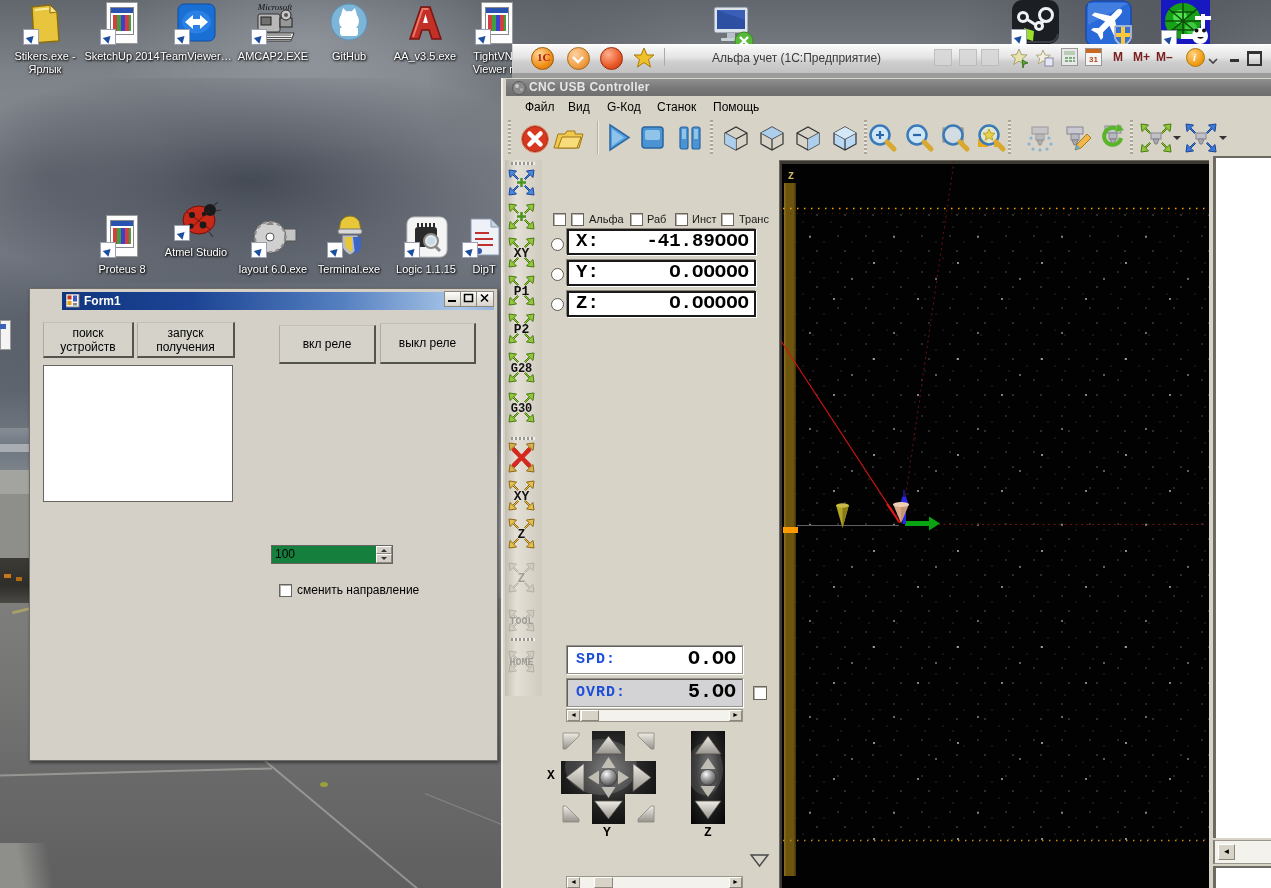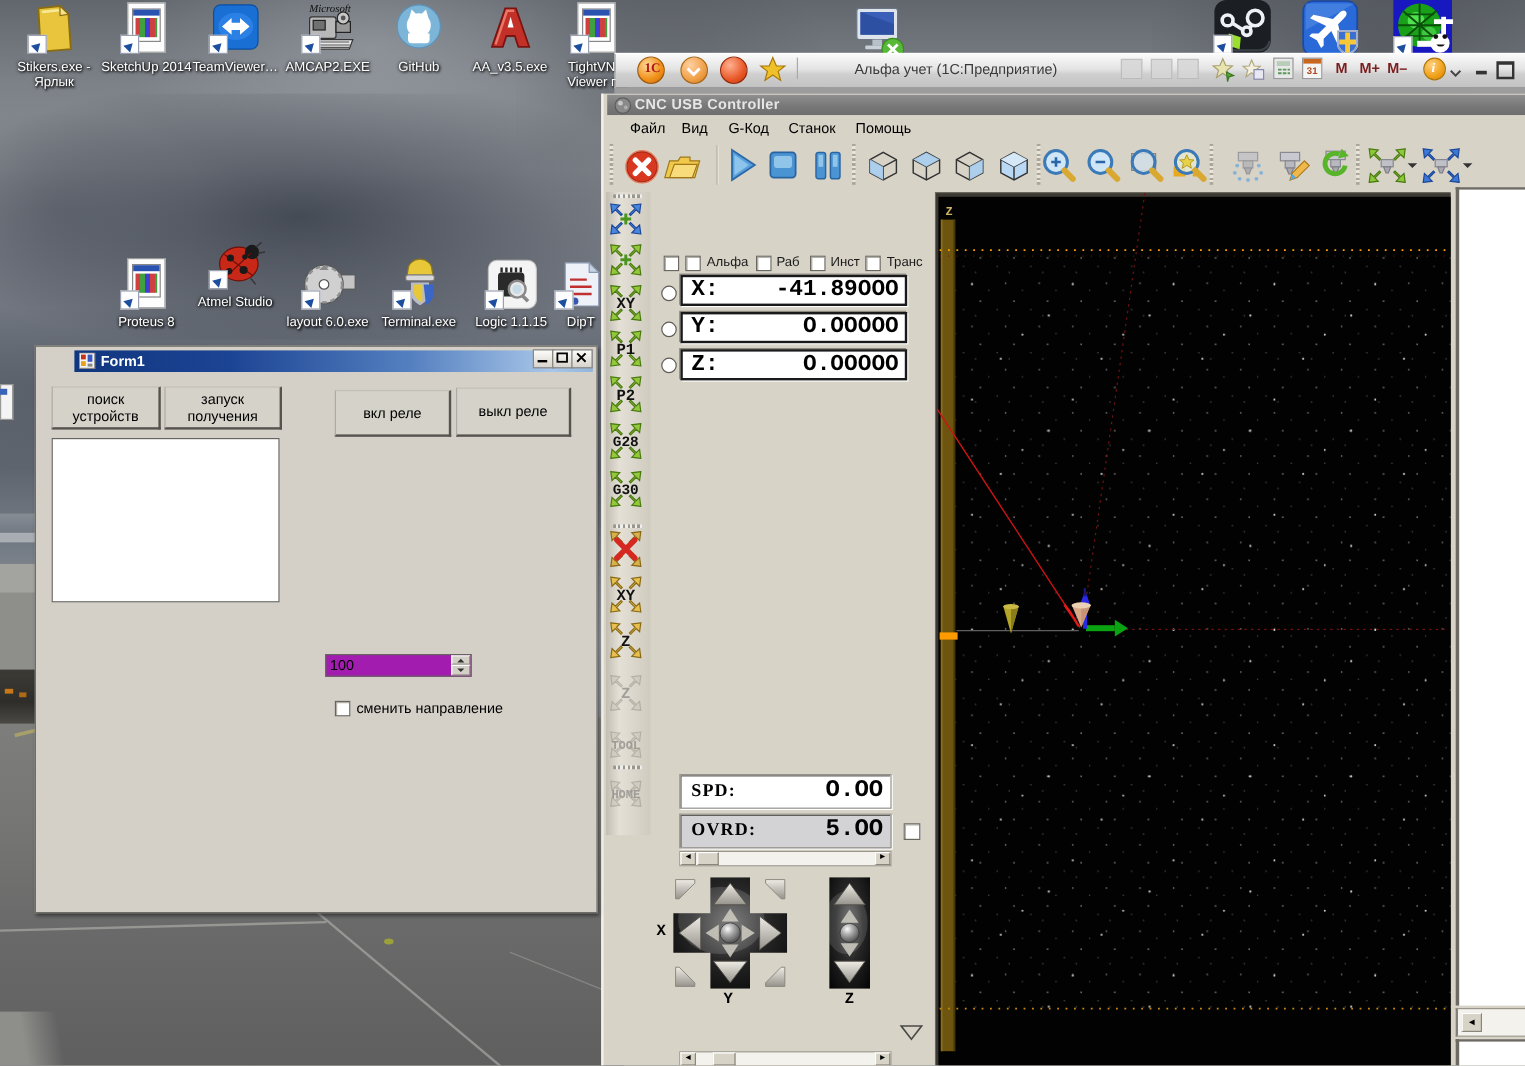--- a/index.html
+++ b/index.html
@@ -64,21 +64,21 @@
  display:flex;align-items:center;justify-content:center;color:#8a8a8a;}
 #tabs .tab.on{color:#fff;}
 #tabs .tdiv{position:absolute;top:3px;width:1px;height:21px;background:#555;box-shadow:1px 0 0 #222;}
 .cb{position:absolute;width:11px;height:11px;background:#fff;border:1px solid #6a675f;box-shadow:inset 1px 1px 0 #b4b0a8;}
 .cblbl{position:absolute;font-size:11px;color:#1a1a1a;}
 .radio{position:absolute;width:11px;height:11px;border-radius:50%;background:#fff;border:1px solid #5f5c55;}
 .coord{position:absolute;left:64px;width:185px;height:22px;background:#fff;border:2px solid #1a1a1a;box-shadow:1px 1px 0 #fff, -1px -1px 0 #8a867c;}
 .coord .ax{position:absolute;left:7px;top:-1px;font-family:"Liberation Mono",monospace;font-weight:bold;font-size:19px;color:#000;}
 .coord .val{position:absolute;right:5px;top:-1px;font-family:"Liberation Mono",monospace;font-weight:bold;font-size:19px;color:#000;}
 .disp{position:absolute;left:63px;width:175px;height:27px;background:#fff;border:1px solid #94908a;box-shadow:inset 1px 1px 0 #625f58, 1px 1px 0 #fff;}
-.disp .lb{position:absolute;left:9px;top:5px;font-family:Liberation Serif, serif;font-weight:bold;font-size:15px;color:#000000;letter-spacing:1px;}
+.disp .lb{position:absolute;left:9px;top:5px;font-family:Liberation Mono, monospace;font-weight:bold;font-size:15px;color:#1d4ed8;letter-spacing:1px;}
 .disp .vl{position:absolute;right:6px;top:1px;font-family:"Liberation Mono",monospace;font-weight:bold;font-size:20px;color:#000;}
 .sbar{position:absolute;left:63px;width:175px;height:11px;background:#f4f2ec;border:1px solid #9a968c;}
 .sbtn{position:absolute;top:0;width:11px;height:9px;background:#d7d3c7;border:1px solid #8a867c;border-top-color:#fff;border-left-color:#fff;
  font-size:7px;line-height:8px;text-align:center;color:#000;}
 .sthumb{position:absolute;top:0;height:9px;background:#d7d3c7;border:1px solid #8a867c;border-top-color:#fff;border-left-color:#fff;}
 .padlbl{position:absolute;font-family:"Liberation Mono",monospace;font-weight:bold;font-size:13px;color:#000;}
 #rlist{position:absolute;left:710px;top:78px;width:70px;height:680px;background:#fff;border-top:2px solid #6c6a62;border-left:3px solid #6c6a62;}
 #rbar{position:absolute;left:710px;top:762px;width:70px;height:22px;background:#f4f2ec;border:1px solid #9a968c;border-left:2px solid #828078;}
 #rlist2{position:absolute;left:710px;top:788px;width:70px;height:100px;background:#fff;border-top:2px solid #6c6a62;border-left:3px solid #6c6a62;}
 </style></head>
@@ -805,21 +805,21 @@
         <rect x="2.5" y="2.5" width="8" height="7" fill="none" stroke="#000" stroke-width="1.5"></rect>
       </svg></div>
  <div class="tbtn" style="left:446px;"><svg width="14" height="12">
         <path d="M3 2.5 L10 9.5 M10 2.5 L3 9.5" stroke="#000" stroke-width="1.6"></path>
       </svg></div>
  <div class="btn" style="left:13px;top:33px;width:88px;height:33px;">поиск<br>устройств</div>
  <div class="btn" style="left:107px;top:33px;width:95px;height:33px;text-align:center;">запуск<br>получения</div>
  <div class="btn" style="left:249px;top:36px;width:94px;height:36px;">вкл реле</div>
  <div class="btn" style="left:350px;top:34px;width:93px;height:38px;">выкл реле</div>
  <div class="abs" style="left:13px;top:76px;width:188px;height:135px;background:#fff;border:1px solid #67655f;"></div>
- <div class="abs" style="left:241px;top:256px;width:120px;height:17px;background:#a21caf;border:1px solid #67655f;font-size:12px;overflow:hidden;">
+ <div class="abs" style="left:241px;top:256px;width:120px;height:17px;background:#15803d;border:1px solid #67655f;font-size:12px;overflow:hidden;">
   <span style="position:absolute;left:3px;top:1px;">100</span>
   <div class="abs" style="right:0;top:0;width:16px;height:8px;background:#d4d0c8;border:1px solid #8a867c;border-top-color:#fff;border-left-color:#fff;box-sizing:border-box;">
         <div style="position:absolute;left:4px;top:2px;width:0;height:0;border:3px solid transparent;border-bottom:3px solid #333;border-top:none;"></div>
       </div>
   <div class="abs" style="right:0;top:8px;width:16px;height:9px;background:#d4d0c8;border:1px solid #8a867c;border-top-color:#fff;border-left-color:#fff;box-sizing:border-box;">
         <div style="position:absolute;left:4px;top:2px;width:0;height:0;border:3px solid transparent;border-top:3px solid #333;border-bottom:none;"></div>
       </div>
  </div>
  <div class="abs" style="left:249px;top:295px;width:11px;height:11px;background:#fff;border:1px solid #67655f;box-shadow:inset 1px 1px 0 #b4b0a8;"></div>
  <div class="abs" style="left:267px;top:294px;font-size:12px;color:#000;">сменить направление</div>

